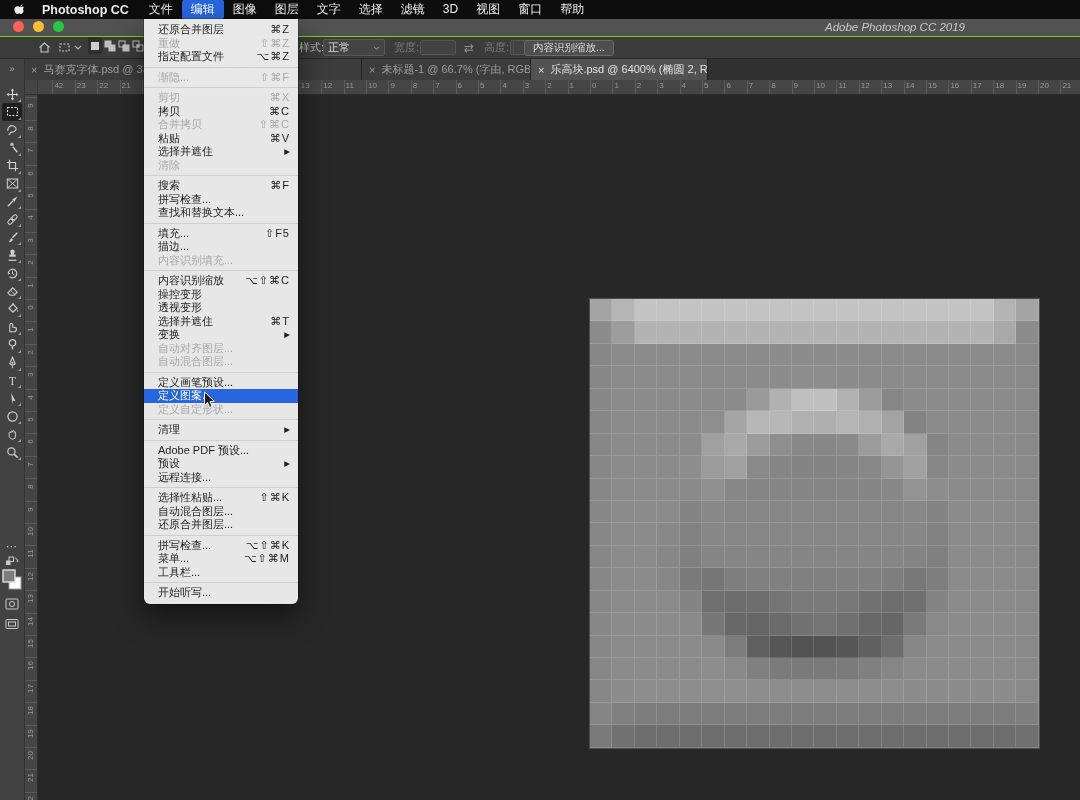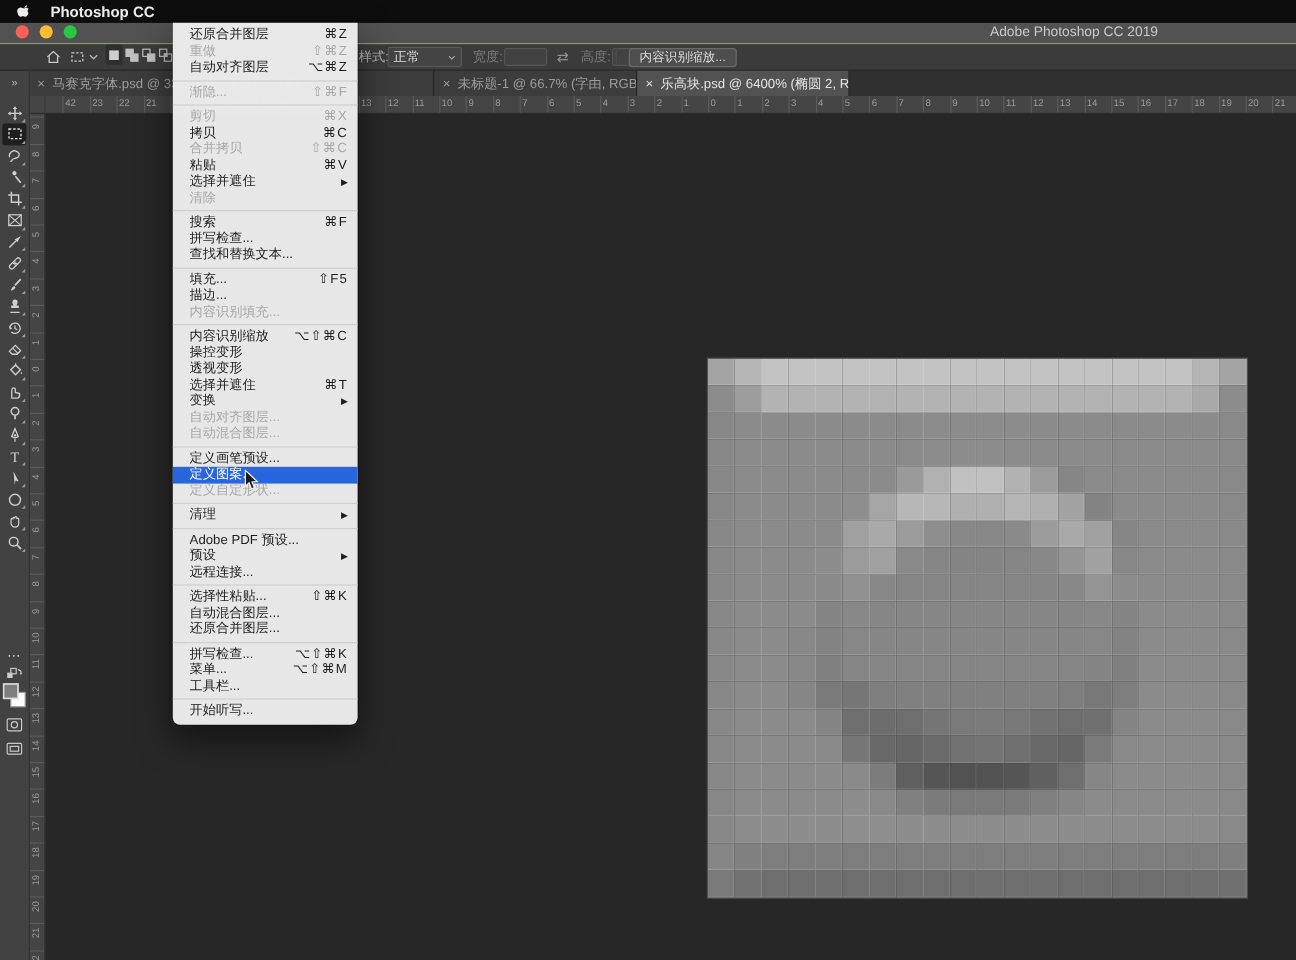--- a/index.html
+++ b/index.html
@@ -8,21 +8,21 @@
         -webkit-font-smoothing:antialiased;}
   
   .menubar{position:absolute;top:0;left:0;right:0;height:19px;background:#0d0d0d;
            display:flex;align-items:center;color:#ededed;font-size:12px;z-index:60;padding-left:9px;}
   .menubar .apple{width:22px;display:flex;justify-content:center;align-items:center;}
   .menubar .appname{font-weight:bold;padding:0 11px;font-size:12.5px;}
   .mitem{padding:0 9px;height:19px;line-height:19px;white-space:nowrap;}
   .mitem.active{background:#2866df;border-radius:2px;color:#fff;}
   
   .titlebar{position:absolute;top:19px;left:0;right:0;height:17px;background:#525252;
-            border-bottom:1px solid #84cc16;}
+            border-bottom:6px solid #84cc16;font-style:italic;}
   .titlebar .title{position:absolute;left:760px;top:0;width:270px;text-align:center;
             color:#c9c9c9;font-size:11.5px;line-height:17px;}
   .light{position:absolute;top:21px;width:11px;height:11px;border-radius:50%;}
   
   .optionsbar{position:absolute;top:37px;left:0;right:0;height:21px;background:#3b3b3b;
               border-bottom:1px solid #292929;color:#bdbdbd;font-size:11px;}
   .ob{position:absolute;top:0;height:21px;display:flex;align-items:center;}
   .ob-btn{justify-content:center;}
   .ob-label{color:#b5b5b5;}
   .ob-label.dim{color:#7a7a7a;}
@@ -495,20 +495,33 @@
   </div>
 
   <div class="menubar">
     <span class="apple">
       <svg width="12" height="14" viewBox="0 0 13 15">
         <path fill="#ededed" d="M6.8 3.4 q1-2.1 2.6-2.1 q-.2 1.7-2.6 2.6z"></path>
         <path fill="#ededed" d="M6.6 4.3 c1.2-.9 3.3-.8 4.1.6 c-1.1.7-1.3 2.5-.2 3.4 c-.5 1.7-1.5 3.5-2.9 3.5 c-.8 0-1-.5-2-.5 s-1.2.5-2 .5 c-1.4 0-2.4-1.8-2.9-3.5 C-.3 6.2 1.2 3.5 3.6 3.5 c1 0 2 .8 3 .8z"></path>
       </svg>
     </span>
     <span class="appname">Photoshop CC</span>
+    <span id="menubar-items" style="display:flex">
+        <span class="mitem">文件</span>
+        <span class="mitem active">编辑</span>
+        <span class="mitem">图像</span>
+        <span class="mitem">图层</span>
+        <span class="mitem">文字</span>
+        <span class="mitem">选择</span>
+        <span class="mitem">滤镜</span>
+        <span class="mitem">3D</span>
+        <span class="mitem">视图</span>
+        <span class="mitem">窗口</span>
+        <span class="mitem">帮助</span>
+      </span>
   </div>
 
   <div class="titlebar">
     <span class="title">Adobe Photoshop CC 2019</span>
   </div>
   <div class="light" style="left:13px;background:#ff5f57"></div>
   <div class="light" style="left:33px;background:#febc2e"></div>
   <div class="light" style="left:53px;background:#28c840"></div>
 
   <div class="optionsbar">
@@ -926,21 +939,21 @@
   <div class="dropmenu" id="dropmenu">
       <div class="menu-row">
         <span class="lab">还原合并图层</span>
         <span class="sc">⌘Z</span>
       </div>
       <div class="menu-row disabled">
         <span class="lab">重做</span>
         <span class="sc">⇧⌘Z</span>
       </div>
       <div class="menu-row">
-        <span class="lab">自动对齐图层</span>
+        <span class="lab">指定配置文件</span>
         <span class="sc">⌥⌘Z</span>
       </div>
       <div class="menu-sep"></div>
       <div class="menu-row disabled">
         <span class="lab">渐隐...</span>
         <span class="sc">⇧⌘F</span>
       </div>
       <div class="menu-sep"></div>
       <div class="menu-row disabled">
         <span class="lab">剪切</span>

